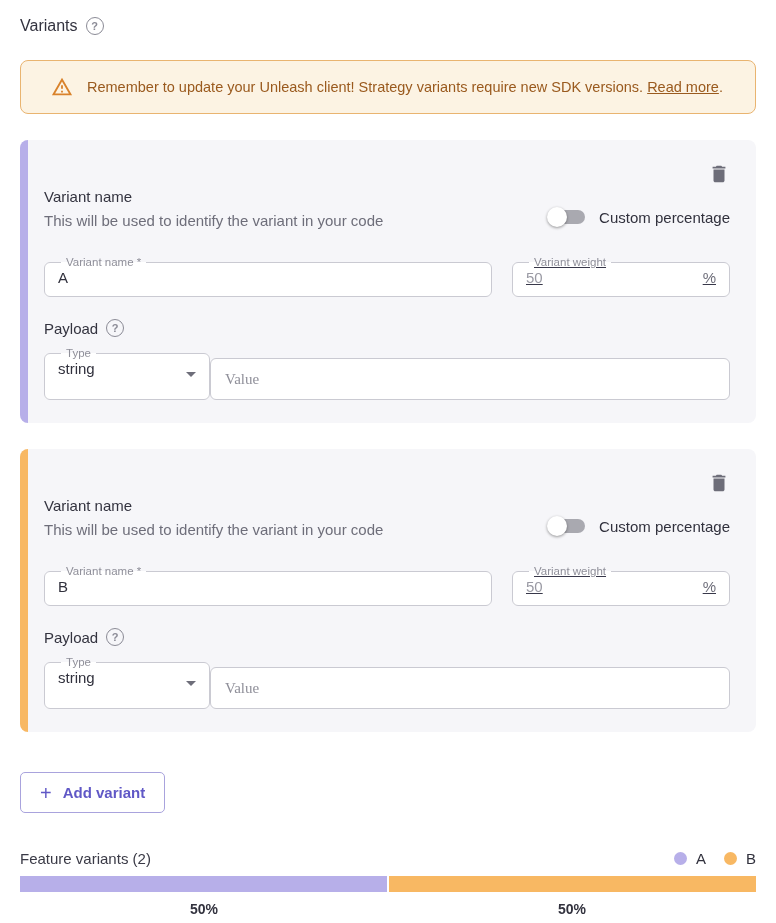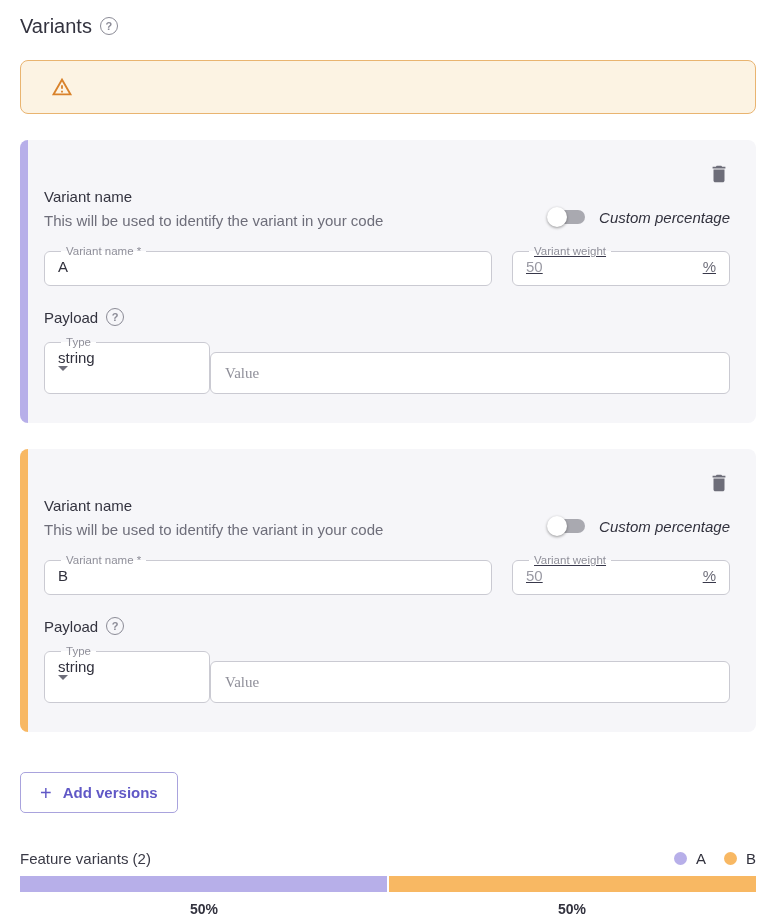--- a/index.html
+++ b/index.html
@@ -8,21 +8,21 @@
     width: 776px; height: 923px;
     background: #ffffff;
     font-family: "Liberation Sans", sans-serif;
     color: #38384a;
     overflow: hidden;
   }
   .page { padding: 14px 20px 0 20px; }
 
   
   .title-row { display: flex; align-items: center; gap: 8px; height: 24px; }
-  .page-title { font-size: 20px; color: #33333f; text-align: right; }
+  .page-title { font-size: 16px; color: #33333f; text-align: right; }
   .help-icon {
     width: 18px; height: 18px; border: 1.5px solid #8b8b96; border-radius: 50%;
     color: #8b8b96; font-size: 11px; font-weight: bold;
     display: inline-flex; align-items: center; justify-content: center;
     flex: 0 0 auto;
   }
 
   
   .banner {
     margin-top: 22px; height: 54px;
@@ -41,50 +41,50 @@
   }
   .card-accent { width: 8px; border-radius: 8px 0 0 8px; flex: 0 0 auto; }
   .card-body { flex: 1; padding: 22px 26px 0 16px; }
   .trash-row { display: flex; justify-content: flex-end; height: 26px; }
   .trash-btn { background: none; border: none; padding: 0; cursor: pointer; }
   .trash-btn svg { width: 22px; height: 22px; fill: #6d6d79; }
 
   .head-row { display: flex; justify-content: space-between; align-items: flex-end; }
   .card-title { font-size: 15px; color: #33333f; margin: 0 0 7px 0; font-weight: normal; }
   .card-sub { font-size: 15px; color: #6e6e7a; margin: 0; }
-  .toggle-wrap { display: flex; align-items: center; gap: 12px; margin-bottom: 1px; font-style: italic; }
+  .toggle-wrap { display: flex; align-items: center; gap: 12px; margin-bottom: 1px; }
   .switch { position: relative; width: 40px; height: 22px; cursor: pointer; flex: 0 0 auto; }
   .switch .track { position: absolute; left: 6px; top: 4px; width: 32px; height: 14px; border-radius: 7px; background: #a9a9b0; }
   .switch .knob { position: absolute; left: 0; top: 1px; width: 20px; height: 20px; border-radius: 50%; background: #fff; box-shadow: 0 1px 3px rgba(0,0,0,0.4); }
   .toggle-label { font-size: 15px; color: #31313d; }
 
   
   fieldset.mui {
     margin: 0; padding: 0 13px; border: 1px solid #cacad2; border-radius: 6px;
     background: #ffffff; min-width: 0;
   }
   fieldset.mui legend {
     font-size: 11.5px; color: #8f8f99; line-height: 12px; padding: 0 5px; margin-left: 3px;
   }
   fieldset.mui input {
     border: 0; outline: 0; width: 100%; background: transparent;
     font-family: inherit; font-size: 15px; color: #31313d; padding: 1px 0 10px 0;
   }
   fieldset.mui input.dim { color: #9a9aa4; }
-  .fields-row { display: flex; gap: 20px; margin-top: 16px; }
+  .fields-row { display: flex; gap: 20px; margin-top: 27px; }
   .name-fs { flex: 1; max-width: 473px; }
   .weight-fs { width: 218px; text-decoration: underline; }
   .weight-inner { display: flex; align-items: baseline; }
   .pct-suffix { font-size: 15px; color: #6e6e7a; padding-bottom: 10px; }
 
   .payload-row { display: flex; align-items: center; gap: 8px; margin-top: 22px; }
   .payload-label { font-size: 15px; color: #33333f; }
   .payload-fields { display: flex; margin-top: 10px; }
   .type-fs { width: 166px; cursor: pointer; }
-  .type-inner { display: flex; align-items: flex-start; justify-content: space-between; padding: 1px 0 22px 0; flex-direction: column; }
+  .type-inner { display: flex; align-items: flex-end; justify-content: space-between; padding: 1px 0 22px 0; }
   .type-value { font-size: 15px; color: #31313d; }
   .caret { width: 0; height: 0; border-left: 5px solid transparent; border-right: 5px solid transparent; border-top: 5px solid #6e6e7a; }
   .value-input {
     flex: 1; height: 42px; border: 1px solid #cacad2; border-radius: 6px; background: #fff;
     font-family: Liberation Serif, serif; font-size: 15px; color: #31313d; padding: 0 14px; outline: none;
     align-self: flex-end;
   }
   .value-input::placeholder { color: #8f8f99; opacity: 1; }
 
   
@@ -117,20 +117,24 @@
   <div class="title-row">
     <span class="page-title">Variants</span>
     <span class="help-icon">?</span>
   </div>
 
   
   <div class="banner">
     <svg class="warn-icon" viewBox="0 0 24 24">
       <path fill="#d9822b" d="M12 5.99L19.53 19H4.47L12 5.99M12 2L1 21h22L12 2zm1 14h-2v2h2v-2zm0-6h-2v4h2v-4z"></path>
     </svg>
+    <span>
+      <span>Remember to update your Unleash client! Strategy variants require new SDK versions.</span>
+      <a>Read more</a><span>.</span>
+    </span>
   </div>
 
   
   <div class="card">
     <div class="card-accent" style="background: rgb(183, 175, 233);"></div>
     <div class="card-body">
       <div class="trash-row">
         <button class="trash-btn">
           <svg viewBox="0 0 24 24">
               <path d="M6 19c0 1.1.9 2 2 2h8c1.1 0 2-.9 2-2V7H6v12zM19 4h-3.5l-1-1h-5l-1 1H5v2h14V4z"></path>
@@ -230,21 +234,21 @@
           </div>
         </fieldset>
         <input class="value-input" placeholder="Value" style="">
       </div>
     </div>
   </div>
 
   
   <button class="add-btn">
     <span class="plus">+</span>
-    <span>Add versions</span>
+    <span>Add variant</span>
   </button>
 
   
   <div class="summary">
     <div class="summary-row">
       <span class="summary-title">Feature variants (2)</span>
       <div class="legend">
         <div class="legend-item">
           <span class="legend-dot" style="background: rgb(183, 175, 233);"></span>
           <span class="legend-label">A</span>

